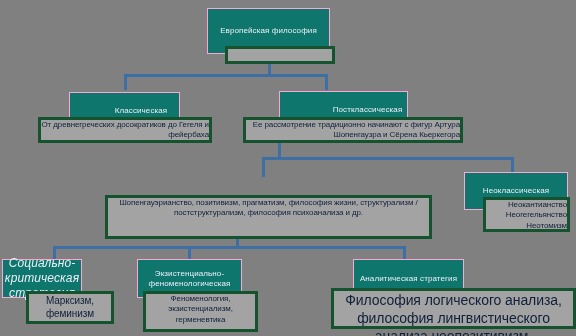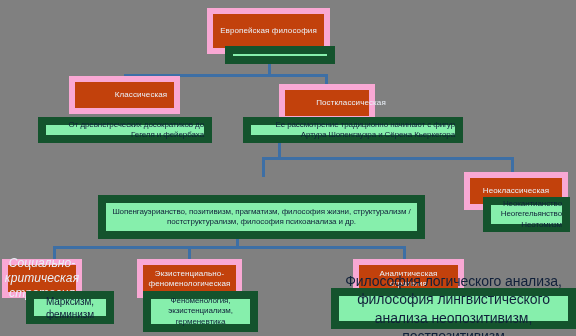--- a/index.html
+++ b/index.html
@@ -12,62 +12,61 @@
   }
   #stage{position:absolute;left:0;top:0;width:576px;height:336px;}
 
   
   .conn{position:absolute;background:#3d6fa5;}
 
   
   .node{
     position:absolute;
     box-sizing:border-box;
-    background:#c2410c;
-    border:6px solid #f9a8d4;
+    background:#0f766e;
+    border:1px solid #f9a8d4;
     color:#eaf0f8;
     display:flex;
     align-items:center;
     justify-content:center;
     text-align:center;
     line-height:1.25;
     letter-spacing:.1px;
   }
   .node span{display:block;padding:0 2px;}
 
   
   .desc{
     position:absolute;
     box-sizing:border-box;
-    background:#86efac;
-    border:8px solid #14532d;
+    background:#a3a3a3;
+    border:3px solid #14532d;
     color:#10203a;
     display:flex;
-    align-items:center;
     line-height:1.3;
     letter-spacing:-.1px;
     overflow:visible;
     white-space:nowrap;
   }
   .desc span{display:block;width:100%;}
   .ta-r span{text-align:right;}
   .ta-c span{text-align:center;}
 
   
   #n-root   {left:207px;top:8px;  width:123px;height:46px;font-size:8px;}
   #d-root   {left:225px;top:46px; width:110px;height:18px;font-size:8px;}
 
-  #n-class  {left:69px; top:76px; width:111px;height:38px;font-size:8px;padding-left:33px;}
+  #n-class  {left:69px; top:92px; width:111px;height:38px;font-size:8px;padding-left:33px;}
   #d-class  {left:38px; top:117px;width:174px;height:26px;font-size:8px;}
 
-  #n-post   {left:279px;top:84px; width:96px;height:38px;font-size:8px;padding-left:48px;}
+  #n-post   {left:279px;top:91px; width:129px;height:38px;font-size:8px;padding-left:48px;}
   #d-post   {left:243px;top:117px;width:220px;height:26px;font-size:8px;}
 
   #n-nek    {left:222px;top:177px;width:113px;height:30px;font-size:8px;}
-  #d-nek    {left:98px;top:195px;width:327px;height:44px;font-size:8px;}
+  #d-nek    {left:105px;top:195px;width:327px;height:44px;font-size:8px;}
 
   #n-neo    {left:464px;top:172px;width:104px;height:38px;font-size:8px;}
   #d-neo    {left:483px;top:197px;width:87px;height:35px;font-size:8px;}
 
   #n-soc    {left:2px;  top:259px;width:80px;height:39px;font-size:12px;font-style:italic;}
   #d-soc    {left:26px; top:291px;width:88px;height:33px;font-size:10px;}
 
   #n-ex     {left:137px;top:259px;width:105px;height:39px;font-size:8px;}
   #d-ex     {left:143px;top:291px;width:115px;height:41px;font-size:8px;}
 

